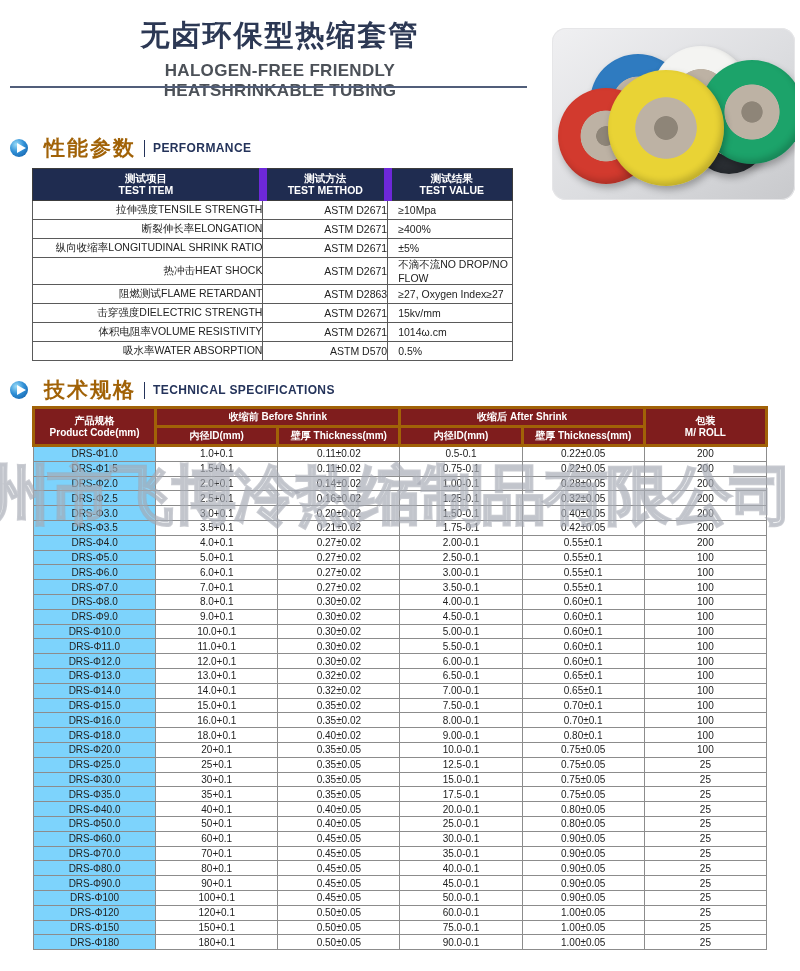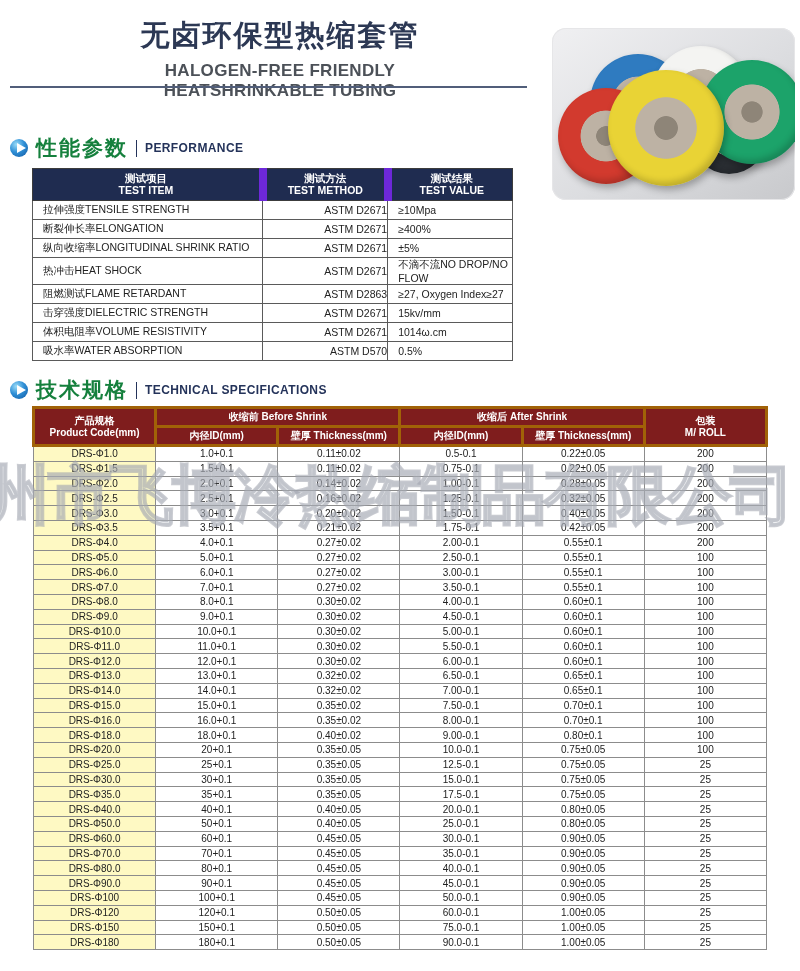--- a/index.html
+++ b/index.html
@@ -26,45 +26,45 @@
   .roll-red   {left:6px;  top:60px; width:96px; height:96px; z-index:2;}
   .roll-black {left:138px;top:68px; width:78px; height:78px; z-index:2;}
   .roll-green {left:148px;top:32px; width:104px;height:104px;z-index:3;}
   .roll-yellow{left:56px; top:42px; width:116px;height:116px;z-index:4;}
   
   .section-head{position:absolute;left:10px;display:flex;align-items:center;gap:8px;z-index:2;}
   .section-icon{width:18px;height:18px;border-radius:50%;flex:0 0 auto;position:relative;
     background:radial-gradient(circle at 35% 30%, #9bdcf8 0%, #2f8fd6 45%, #0f57a0 100%);}
   .section-icon::after{content:"";position:absolute;left:7px;top:4px;
     border-left:9px solid #fff;border-top:5px solid transparent;border-bottom:5px solid transparent;}
-  .section-title-cn{font-size:21px;font-weight:bold;color:#15803d;letter-spacing:2px;}
+  .section-title-cn{font-size:21px;font-weight:bold;color:#a16207;letter-spacing:2px;margin-left:8px;}
   .vbar{width:1px;height:17px;background:#24335a;}
   .section-title-en{font-size:12px;font-weight:bold;color:#24335a;letter-spacing:.4px;}
   #perf-head{top:134px;}
   #spec-head{top:376px;}
   
   table{border-collapse:collapse;}
   .perf-table{position:absolute;left:32px;top:168px;width:481px;table-layout:fixed;border:1px solid #3c3c3c;z-index:1;}
   .perf-table th{
     background:#1f2c50;color:#fff;font-size:10.5px;font-weight:bold;
     padding:3px 0 4px 0;line-height:12px;border-left:8px solid #6d28d9;border-bottom:1px solid #3c3c3c;}
   .perf-table th:first-child{border-left:none;}
   .perf-table col.c1{width:48%;} .perf-table col.c2{width:26%;} .perf-table col.c3{width:26%;}
   .perf-table td{border:1px solid #5a5a5a;font-size:10.5px;height:18px;padding:0;color:#222;}
-  .perf-table td:nth-child(1){text-align:left;padding-left:10px;}
+  .perf-table td:nth-child(1){text-align:right;padding-left:10px;}
   .perf-table td:nth-child(2){text-align:right;}
   .perf-table td:nth-child(3){text-align:left;padding-left:10px;}
   
   .spec-table{position:absolute;left:32px;top:406px;width:736px;table-layout:fixed;border:1px solid #555;z-index:1;}
   .spec-table th{
     background:#7f1d1d;color:#fff;font-weight:bold;border:3px solid #a16207;
     font-size:10px;height:16px;padding:0 2px;line-height:12px;}
   .spec-table th .l2{display:block;}
   .spec-table td{border:1px solid #8c8c8c;font-size:10px;height:13.8px;padding:0;text-align:center;color:#222;}
-  .spec-table td:first-child{background:#fef9c3;}
+  .spec-table td:first-child{background:#7dd3fc;}
   
   .watermark{
     position:absolute;left:-14px;top:452px;width:830px;z-index:5;pointer-events:none;
     font-size:64px;font-weight:bold;white-space:nowrap;letter-spacing:-2px;
     color:rgba(200,204,212,0.30);-webkit-text-stroke:2px rgba(158,163,173,0.55);}
 </style>
 </head>
 <body>
 
 <div class="header">

